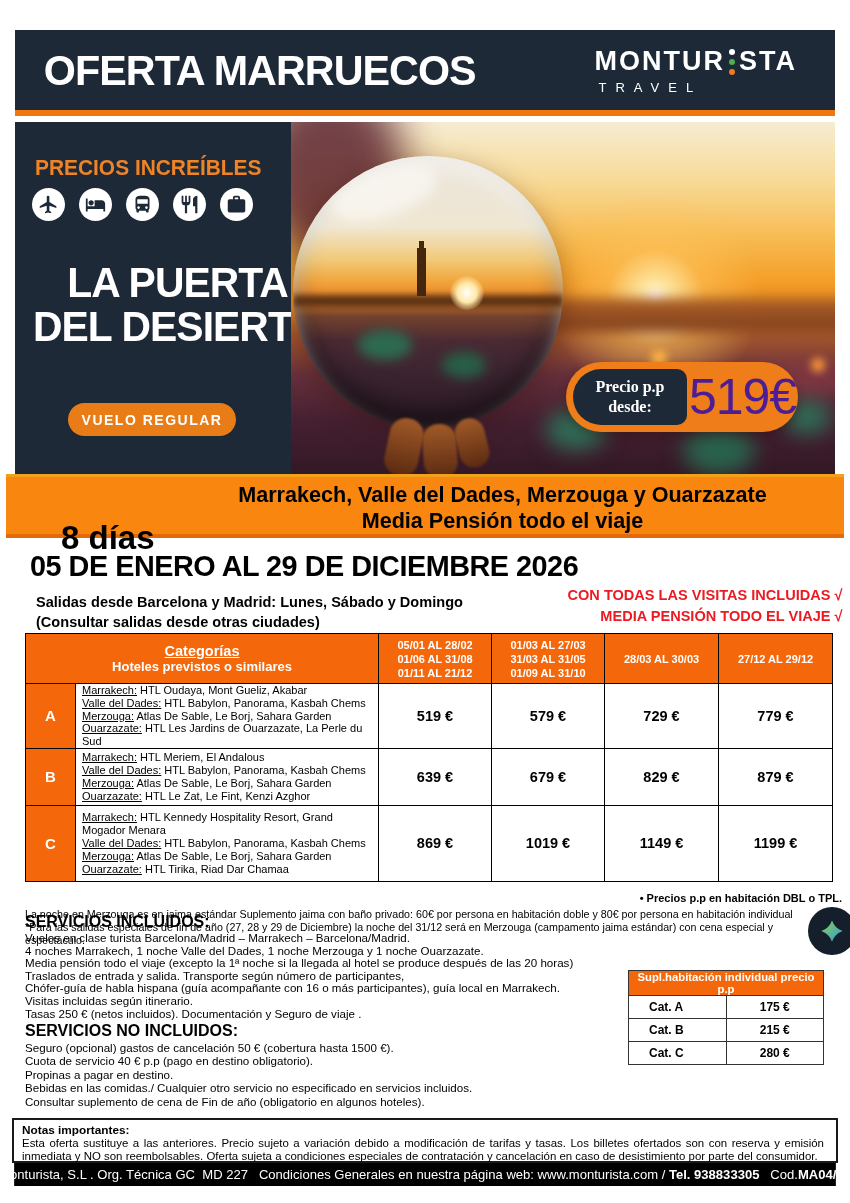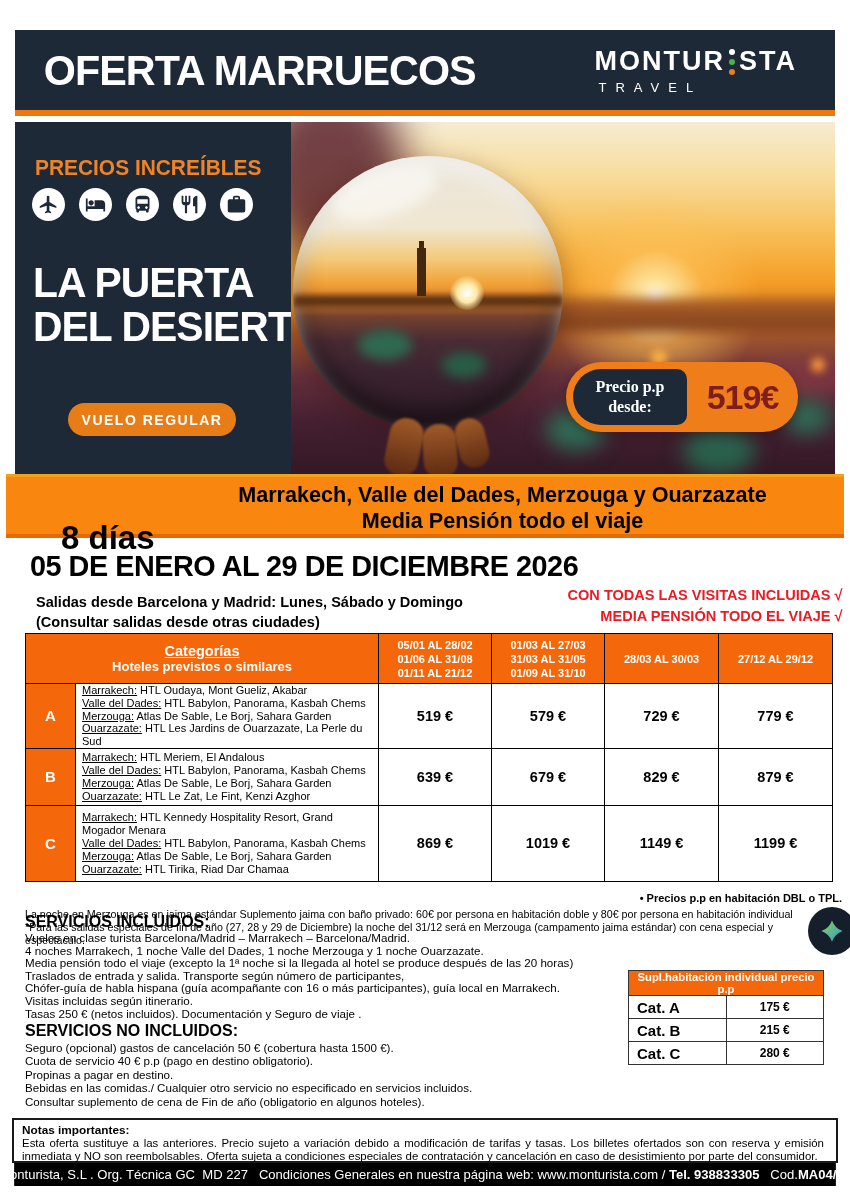--- a/index.html
+++ b/index.html
@@ -15,21 +15,21 @@
   .logo { padding-right:38px; text-align:center; }
   .logo-row { display:flex; align-items:flex-end; color:#fff; font-weight:700; font-size:27px; letter-spacing:2px; }
   .logo-dots { display:flex; flex-direction:column; align-items:center; gap:4px; margin:0 4px 2px 4px; }
   .logo-dots i { width:6px; height:6px; border-radius:50%; display:block; }
   .logo-dots i.d1 { background:#ffffff; }
   .logo-dots i.d2 { background:#4caf50; }
   .logo-dots i.d3 { background:#ef7d1a; }
   .logo-travel { color:#fff; font-size:13px; letter-spacing:9px; margin-top:3px; text-align:left; padding-left:4px; }
 
   
-  .hero { position:absolute; left:15px; top:122px; width:820px; height:352px; background:#1d2937; }
+  .hero { position:absolute; left:15px; top:122px; width:820px; height:352px; background:#1d2937;text-align:center; }
   .panel { position:absolute; left:0; top:0; width:276px; height:100%; background:#1d2937; }
   .tagline { position:absolute; left:20px; top:33px; color:#f08326; font-weight:800; font-size:22px;
              transform:scaleX(.95); transform-origin:left; white-space:nowrap; }
   .icon-row { position:absolute; left:17px; top:66px; display:flex; gap:14px; }
   .circ { width:33px; height:33px; border-radius:50%; background:#fff; display:flex; align-items:center; justify-content:center; }
   .circ svg { width:21px; height:21px; fill:#1d2937; }
   .hero-title { position:absolute; left:18px; top:138px; color:#fff; font-weight:800; font-size:43px; line-height:44px;
                 letter-spacing:-1px; transform:scaleX(.95); transform-origin:left; white-space:nowrap; }
   .flight-pill { position:absolute; left:53px; top:281px; width:168px; height:33px; background:#e87d18; border-radius:17px;
                  color:#fff; font-weight:800; font-size:14px; letter-spacing:1.5px; display:flex; align-items:center; justify-content:center; }
@@ -71,21 +71,21 @@
   .f1 { left:96px; top:296px; width:34px; height:58px; border-radius:16px; transform:rotate(12deg); }
   .f2 { left:132px; top:302px; width:34px; height:54px; border-radius:16px; transform:rotate(-4deg); }
   .f3 { left:166px; top:296px; width:30px; height:50px; border-radius:15px; transform:rotate(-14deg); }
 
   .price-badge { position:absolute; right:37px; top:240px; width:232px; height:70px; background:#ef7d1a; border-radius:36px;
                  box-shadow:0 4px 10px rgba(40,10,0,.3); }
   .price-label { position:absolute; left:7px; top:7px; bottom:7px; width:114px; background:#1d2937;
                  border-radius:28px 10px 10px 28px; color:#fff; display:flex; flex-direction:column; align-items:center; justify-content:center;
                  font-family:"Liberation Serif", serif; font-weight:700; font-size:16px; line-height:20px; }
   .price-value { position:absolute; left:121px; right:0; top:0; bottom:0; display:flex; align-items:center; justify-content:center;
-                 color:#7f1d1d; font-weight:700; font-size:34px; letter-spacing:-1px; }
+                 color:#4c1d95; font-weight:400; font-size:50px; letter-spacing:-1px; }
 
   
   .band { position:absolute; left:6px; top:474px; width:838px; height:64px; background:#f8860f;
           border-top:3px solid #f2a11c; border-bottom:4px solid #e4690a; }
   .band-days { position:absolute; left:55px; top:12px; font-weight:800; font-size:33px;margin-top:30px; }
   .band-center { position:absolute; left:170px; right:15px; top:5px; text-align:center; font-weight:800;
                  font-size:22px; line-height:26px; transform:scaleX(.98); }
 
   
   .date-heading { position:absolute; left:30px; top:549px; font-weight:800; font-size:30px; letter-spacing:-.5px;
@@ -116,21 +116,21 @@
   .svc-inc { top:913px; }
   .svc-not { top:1022px; }
   .svc-h { font-weight:800; font-size:16px; margin-bottom:1px; }
   .svc-inc .svc-item { line-height:12.6px; }
   .svc-not .svc-item { line-height:13.4px; }
 
   
   table.suppl { position:absolute; left:628px; top:970px; width:196px; border-collapse:collapse; table-layout:fixed; }
   table.suppl td { border:1px solid #333; height:23px; }
   .suppl-h { background:#f4670b; color:#fff; font-weight:800; font-size:11.3px; text-align:center; }
-  .suppl-label { font-weight:700; font-size:15px; padding-left:8px; width:82px; }
+  .suppl-label { font-weight:700; font-size:12px; padding-left:20px; width:82px; }
   .suppl-price { font-weight:700; font-size:12px; text-align:center; }
 
   
   .edge-icon { position:absolute; right:-6px; top:907px; width:48px; height:48px; border-radius:50%;
                background:#141f2b; display:flex; align-items:center; justify-content:center; cursor:pointer; }
 
   
   .notes-box { position:absolute; left:12px; top:1118px; width:826px; height:45px; border:2px solid #1a1a1a;
                padding:3px 8px; }
   .notes-h { font-weight:800; font-size:11.8px; }

